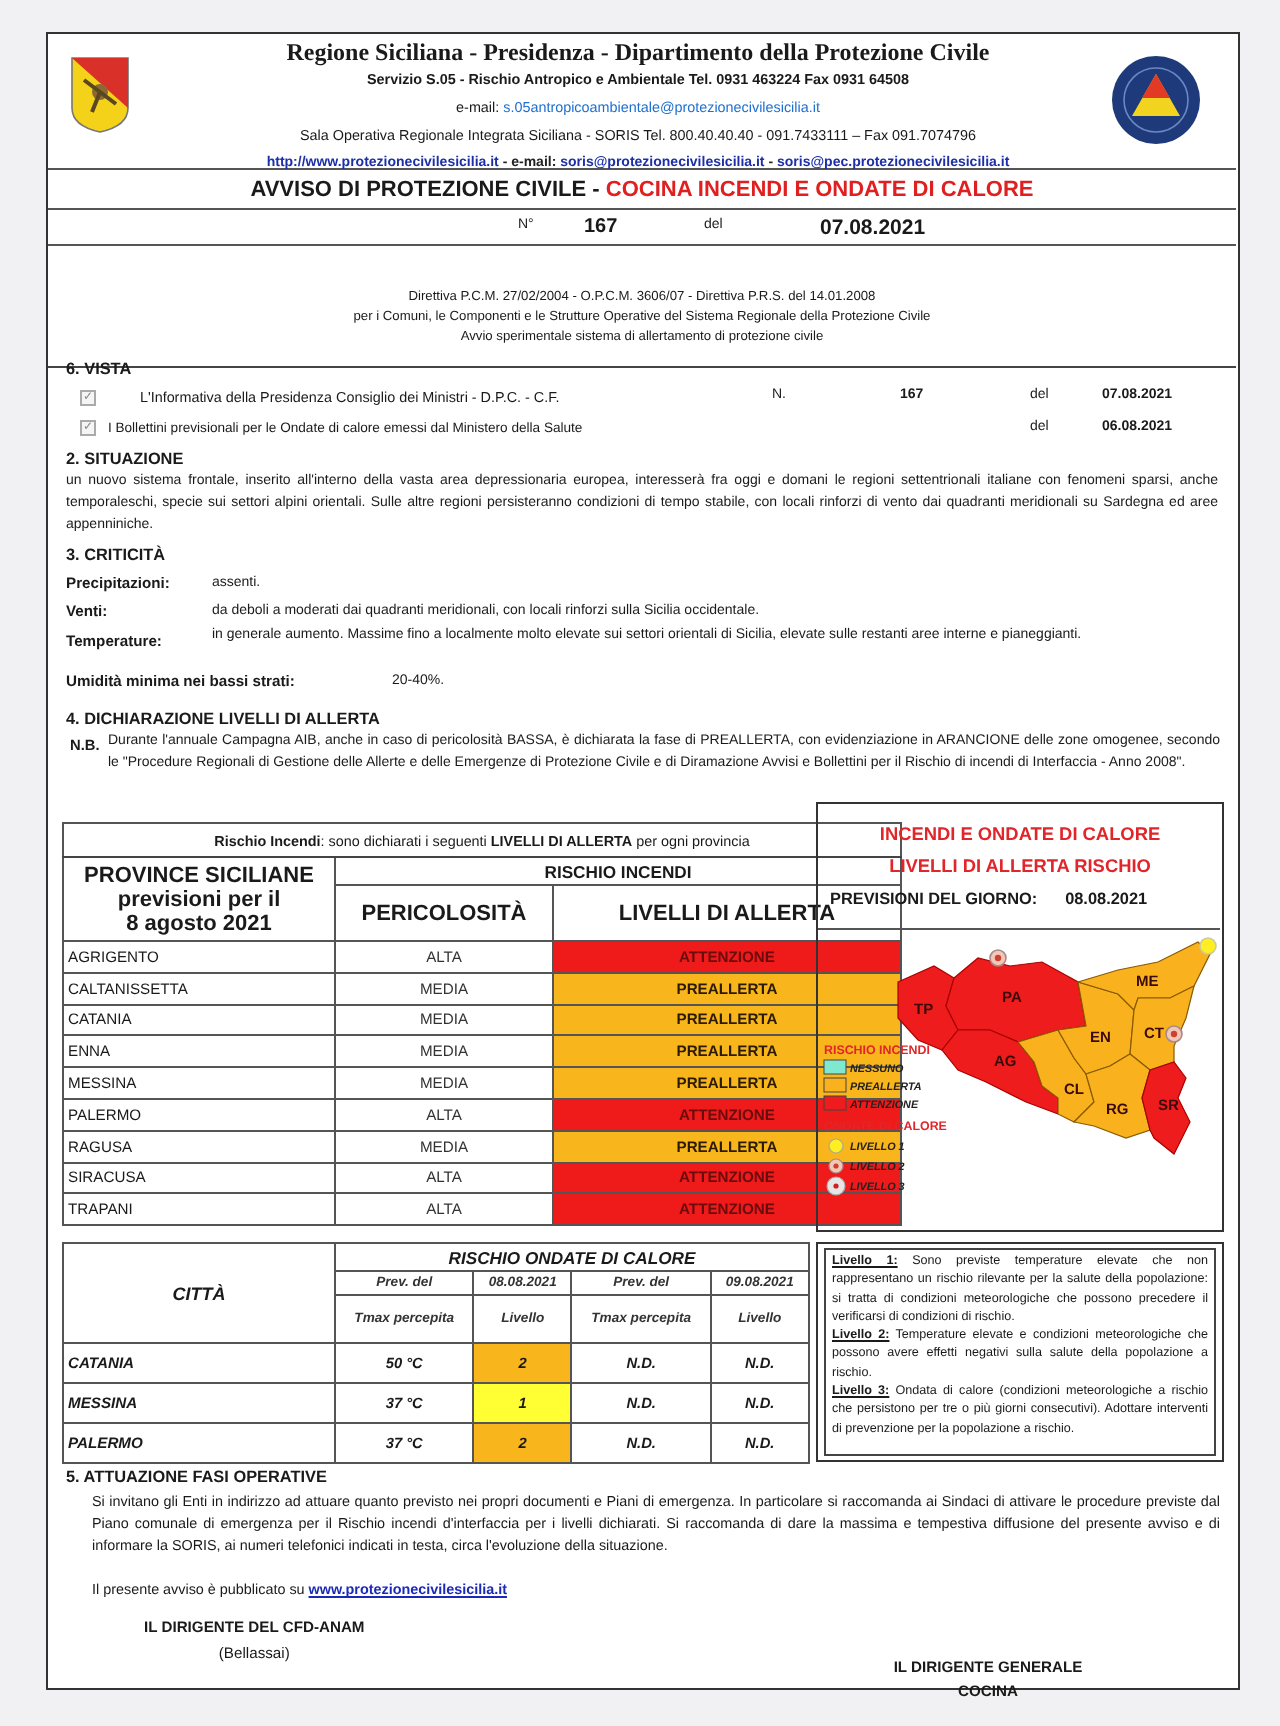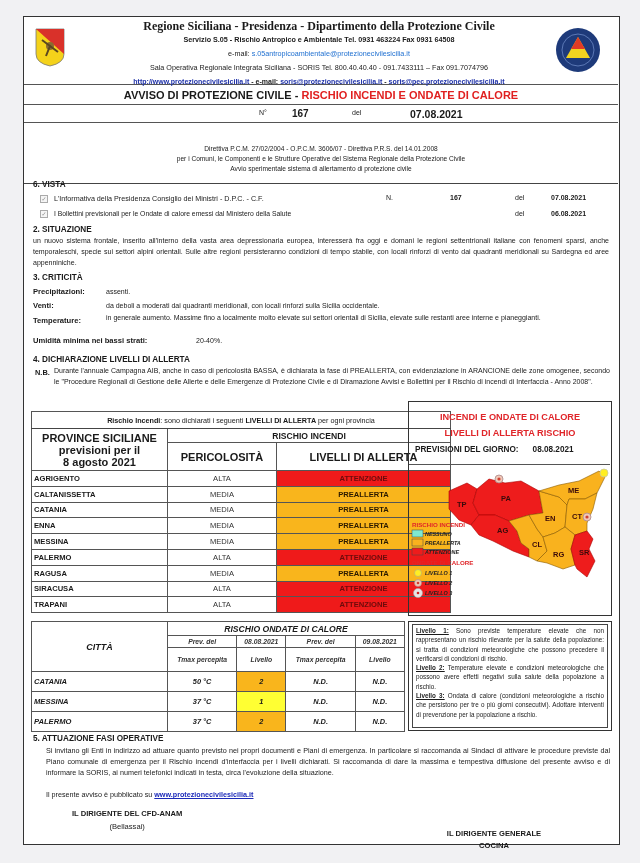--- a/index.html
+++ b/index.html
@@ -34,21 +34,21 @@
   .p { position: absolute; font-size: 7px; line-height: 10.8px; text-align: justify; }
 
   .chk { display: inline-block; width: 8px; height: 8px; border: 1px solid #aaa; background: #f5f5f5; font-size: 6px; line-height: 6px; color: #888; text-align: center; vertical-align: middle; }
 
   
   table { border-collapse: collapse; position: absolute; }
   .inc { left: 7px; top: 394px; width: 420px; font-size: 7.6px; }
   .inc td { border: 1px solid #555; height: 15.8px; padding: 0 2px; }
   .inc .capt { text-align: center; font-size: 7.2px; height: 17px; border-bottom: 1.3px solid #444; }
   .inc .hc { text-align: center; font-weight: bold; font-size: 11px; }
-  .inc .prov { font-weight: bold; }
+  .inc .prov { font-weight: normal; }
   .inc .per { text-align: center; color: #333; }
   .inc .lev { text-align: center; font-weight: bold; }
   .lev-att { background: #ef1a1a; color: #6b0b0b; }
   .lev-pre { background: #f9b51c; color: #2a1a00; }
 
   
   .mapbox { position: absolute; left: 384px; top: 384px; width: 204px; height: 215px; border: 1.5px solid #333; }
   .mapbox .mt { text-align: center; color: #e0262a; font-weight: bold; font-size: 9.2px; line-height: 16px; padding-top: 7px; }
   .mapbox .prev { font-size: 8.2px; font-weight: bold; padding: 4px 0 0 6px; }
   .mapbox .prev span { margin-left: 14px; }
@@ -94,41 +94,41 @@
     </div>
     <svg class="logo-r" viewBox="0 0 46 46">
       <circle cx="23" cy="23" r="22" fill="#1e3a7a"></circle>
       <circle cx="23" cy="23" r="16" fill="none" stroke="#6b88c4" stroke-width="0.8"></circle>
       <path d="M23 10 L35 31 H11 Z" fill="#f2d320"></path>
       <path d="M23 10 L30 22 H16 Z" fill="#e23a25"></path>
     </svg>
   </div>
 
   <div class="row title-row">
-    <span>AVVISO DI PROTEZIONE CIVILE - </span><span class="red">RISCHIO INCENDI E ONDATE DI CALORE</span>
+    <span>AVVISO DI PROTEZIONE CIVILE - </span><span class="red">COCINA INCENDI E ONDATE DI CALORE</span>
   </div>
 
   <div class="row num-row">
     <span class="abs small" style="left:235px;top:4px;">N°</span>
     <span class="abs b" style="left:268px;top:3px;">167</span>
     <span class="abs small" style="left:328px;top:4px;">del</span>
     <span class="abs b" style="left:386px;top:3px;font-size:10.5px;">07.08.2021</span>
   </div>
 
 
   <div class="row dir-row">
     <div>Direttiva P.C.M. 27/02/2004 - O.P.C.M. 3606/07 - Direttiva P.R.S. del 14.01.2008</div>
     <div>per i Comuni, le Componenti e le Strutture Operative del Sistema Regionale della Protezione Civile</div>
     <div>Avvio sperimentale sistema di allertamento di protezione civile</div>
   </div>
 
   <div class="sec-h" style="top:163px;">6. VISTA</div>
   <div class="abs small" style="left:16px;top:177px;width:570px;">
     <span class="chk">✓</span>
-    <span style="margin-left:4px;font-size:7.2px;">L'Informativa della Presidenza Consiglio dei Ministri - D.P.C. - C.F.</span>
+    <span style="margin-left:20px;font-size:7.2px;">L'Informativa della Presidenza Consiglio dei Ministri - D.P.C. - C.F.</span>
     <span class="abs" style="left:346px;top:0;">N.</span>
     <span class="abs b" style="left:410px;top:0;">167</span>
     <span class="abs" style="left:475px;top:0;">del</span>
     <span class="abs b" style="left:511px;top:0;">07.08.2021</span>
   </div>
   <div class="abs small" style="left:16px;top:193px;width:570px;">
     <span class="chk">✓</span>
     <span style="margin-left:4px;font-size:6.8px;">I Bollettini previsionali per le Ondate di calore emessi dal Ministero della Salute</span>
     <span class="abs" style="left:475px;top:0;">del</span>
     <span class="abs b" style="left:511px;top:0;">06.08.2021</span>

